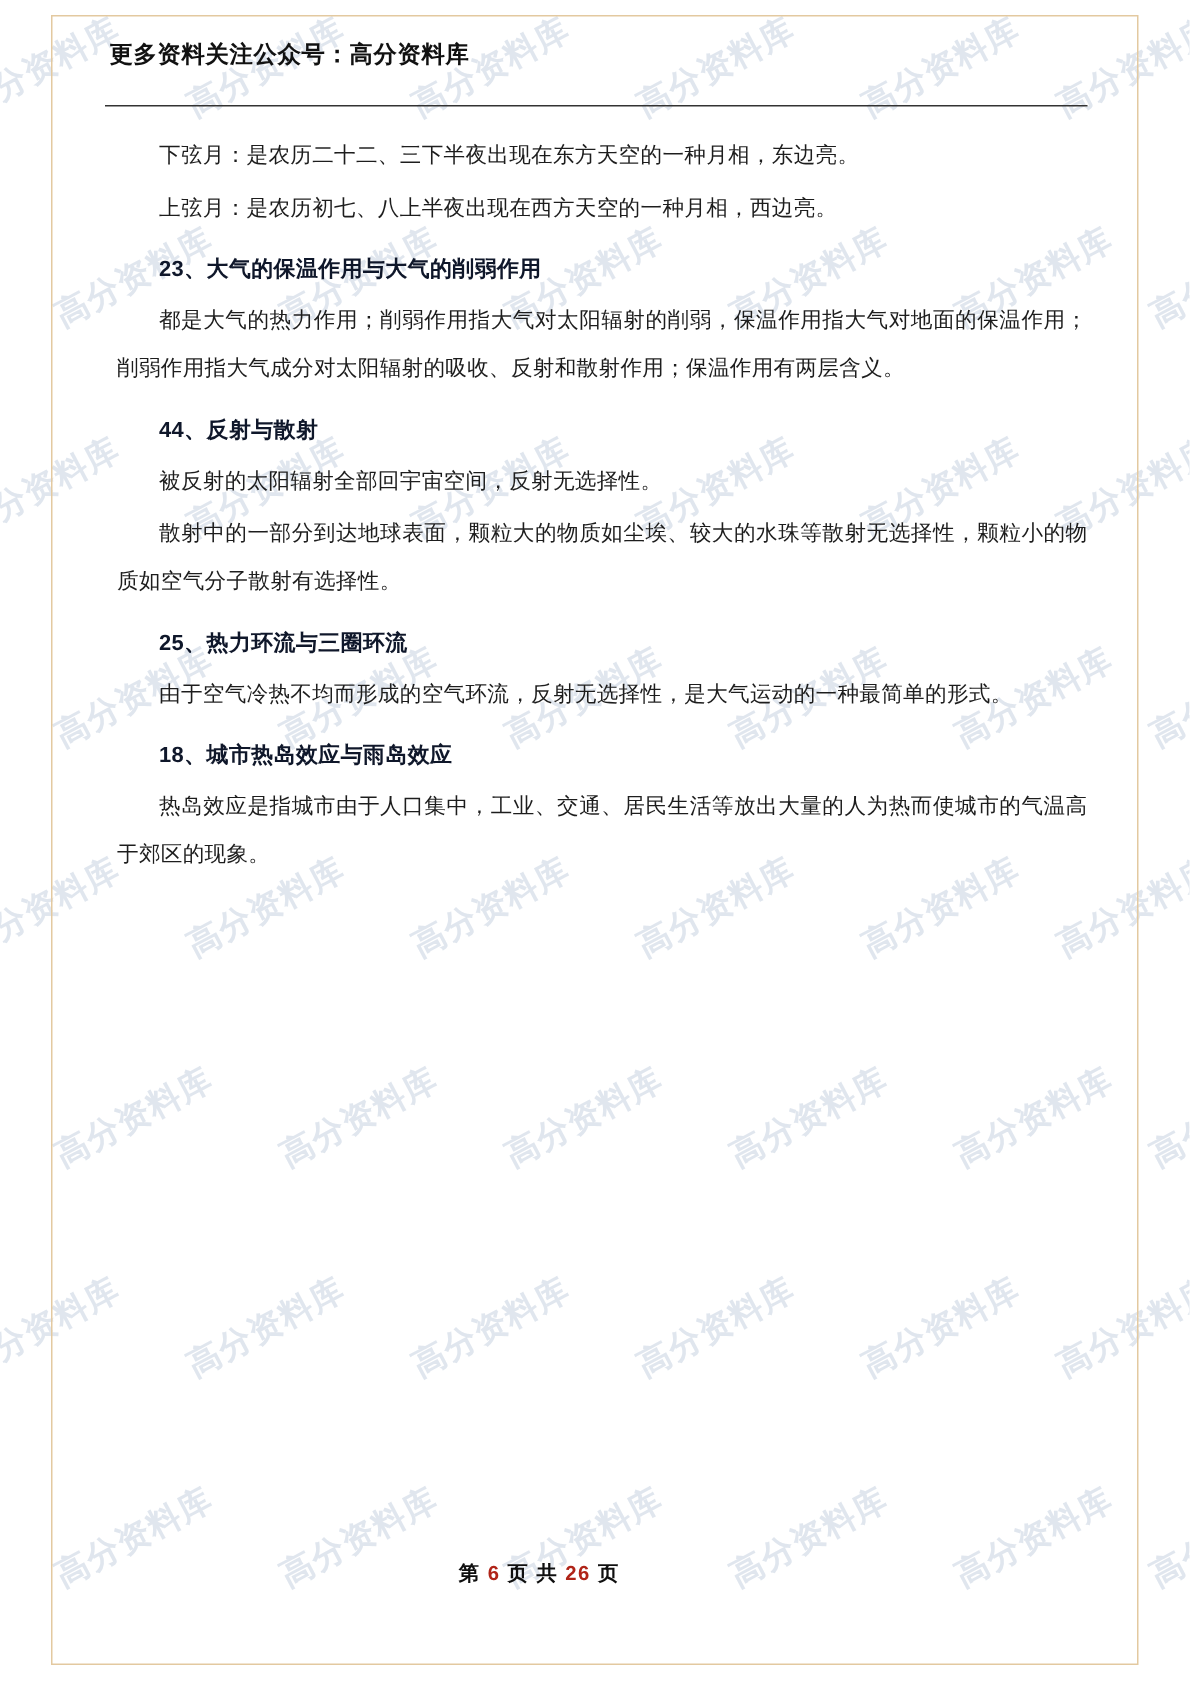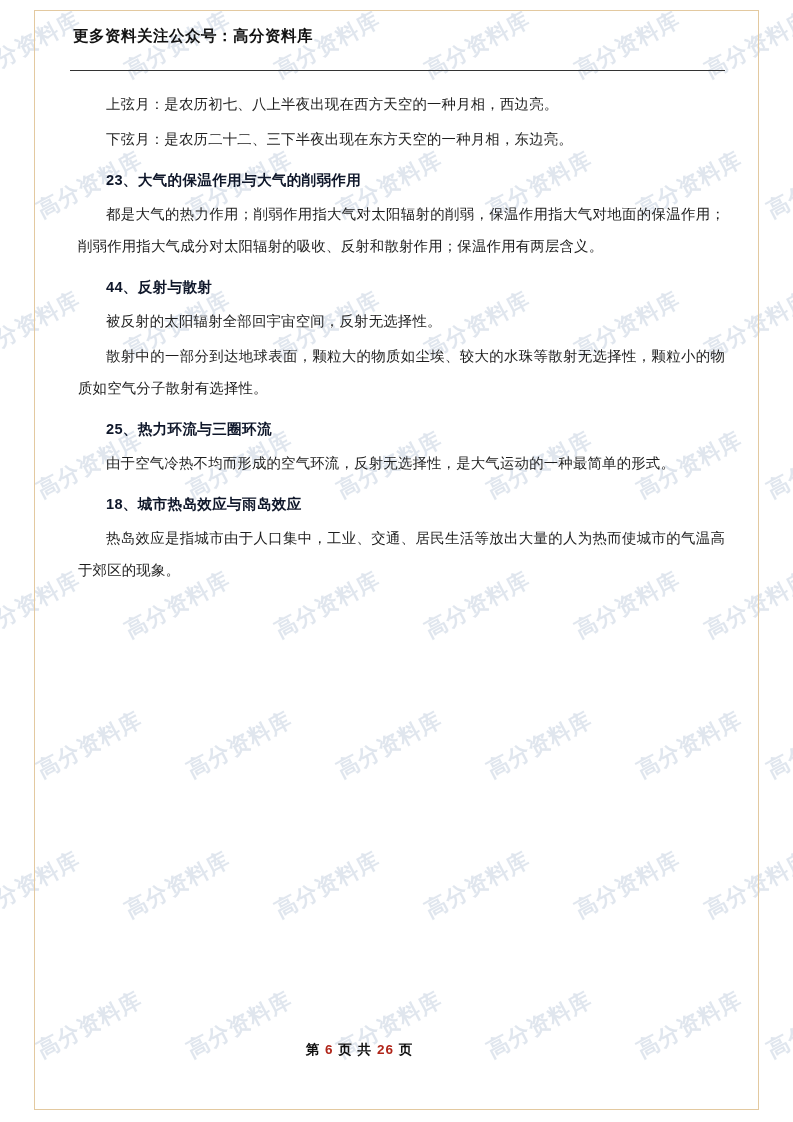--- a/index.html
+++ b/index.html
@@ -185,22 +185,22 @@
 <div class="page-border"></div>
 
 <div id="content">
 
   <div class="header">
     <div class="header-text">更多资料关注公众号：高分资料库</div>
   </div>
   <div class="header-rule"></div>
 
   <div class="body-area" id="body-area">
+      <p class="para indent">下弦月：是农历二十二、三下半夜出现在东方天空的一种月相，东边亮。</p>
       <p class="para indent">上弦月：是农历初七、八上半夜出现在西方天空的一种月相，西边亮。</p>
-      <p class="para indent">下弦月：是农历二十二、三下半夜出现在东方天空的一种月相，东边亮。</p>
       <h3 class="section">23、大气的保温作用与大气的削弱作用</h3>
       <p class="para indent">都是大气的热力作用；削弱作用指大气对太阳辐射的削弱，保温作用指大气对地面的保温作用；削弱作用指大气成分对太阳辐射的吸收、反射和散射作用；保温作用有两层含义。</p>
       <h3 class="section">44、反射与散射</h3>
       <p class="para indent">被反射的太阳辐射全部回宇宙空间，反射无选择性。</p>
       <p class="para indent">散射中的一部分到达地球表面，颗粒大的物质如尘埃、较大的水珠等散射无选择性，颗粒小的物质如空气分子散射有选择性。</p>
       <h3 class="section">25、热力环流与三圈环流</h3>
       <p class="para indent">由于空气冷热不均而形成的空气环流，反射无选择性，是大气运动的一种最简单的形式。</p>
       <h3 class="section">18、城市热岛效应与雨岛效应</h3>
       <p class="para indent">热岛效应是指城市由于人口集中，工业、交通、居民生活等放出大量的人为热而使城市的气温高于郊区的现象。</p>
     </div>

